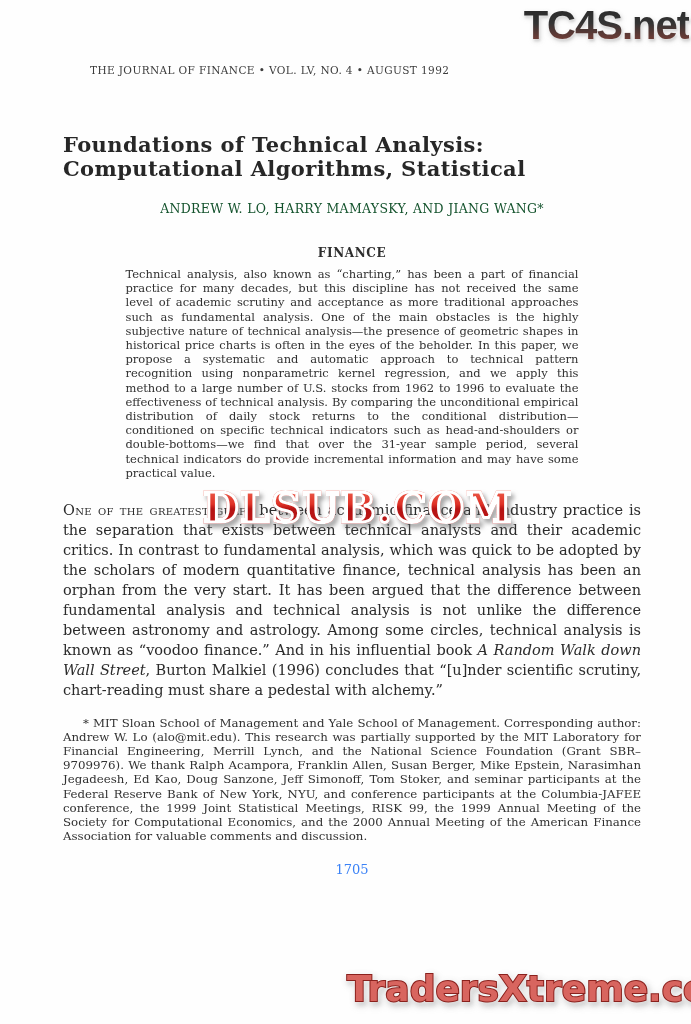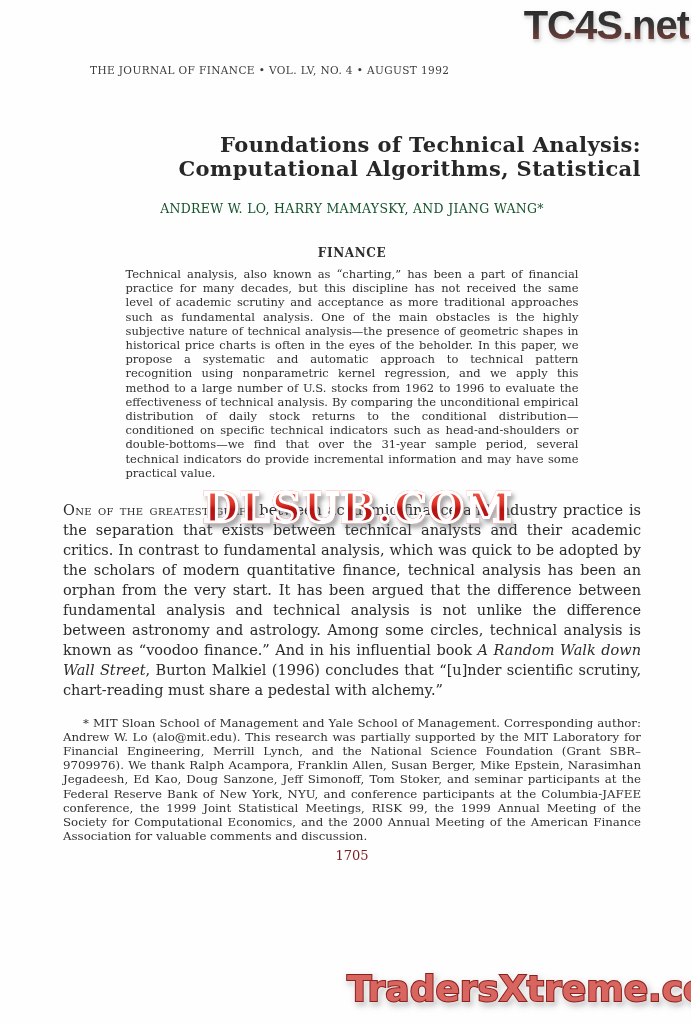--- a/index.html
+++ b/index.html
@@ -23,21 +23,21 @@
     font-size: 10.5px;
     letter-spacing: 0.4px;
     color: #3c3c3c;
     white-space: nowrap;
   }
   .title {
     margin: 57px 0 0 0;
     font-size: 21px;
     line-height: 24px;
     font-weight: bold;
-    text-align: right;
+    text-align: left;
     letter-spacing: 0.4px;
     color: #272727;
   }
   .title span { display: block; }
   .authors {
     margin-top: 20px;
     text-align: center;
     font-size: 12.5px;
     letter-spacing: 0.3px;
     color: #14532d;
@@ -69,24 +69,24 @@
   .smallcaps { font-variant: small-caps; letter-spacing: 0.3px; }
   .footnote {
     margin-top: 16px;
     font-size: 11.8px;
     line-height: 14.1px;
     text-align: justify;
     text-indent: 20px;
     color: #313131;
   }
   .page-number {
-    margin-top: 5px;
+    margin-top: 19px;
     text-align: center;
     font-size: 13px;
-    color: #7f1d1d;
+    color: #3b82f6;
   }
 
   
   .wm-top {
     position: absolute;
     top: 3px;
     right: 2px;
     z-index: 30;
     font-family: "Liberation Sans", sans-serif;
     font-weight: bold;

